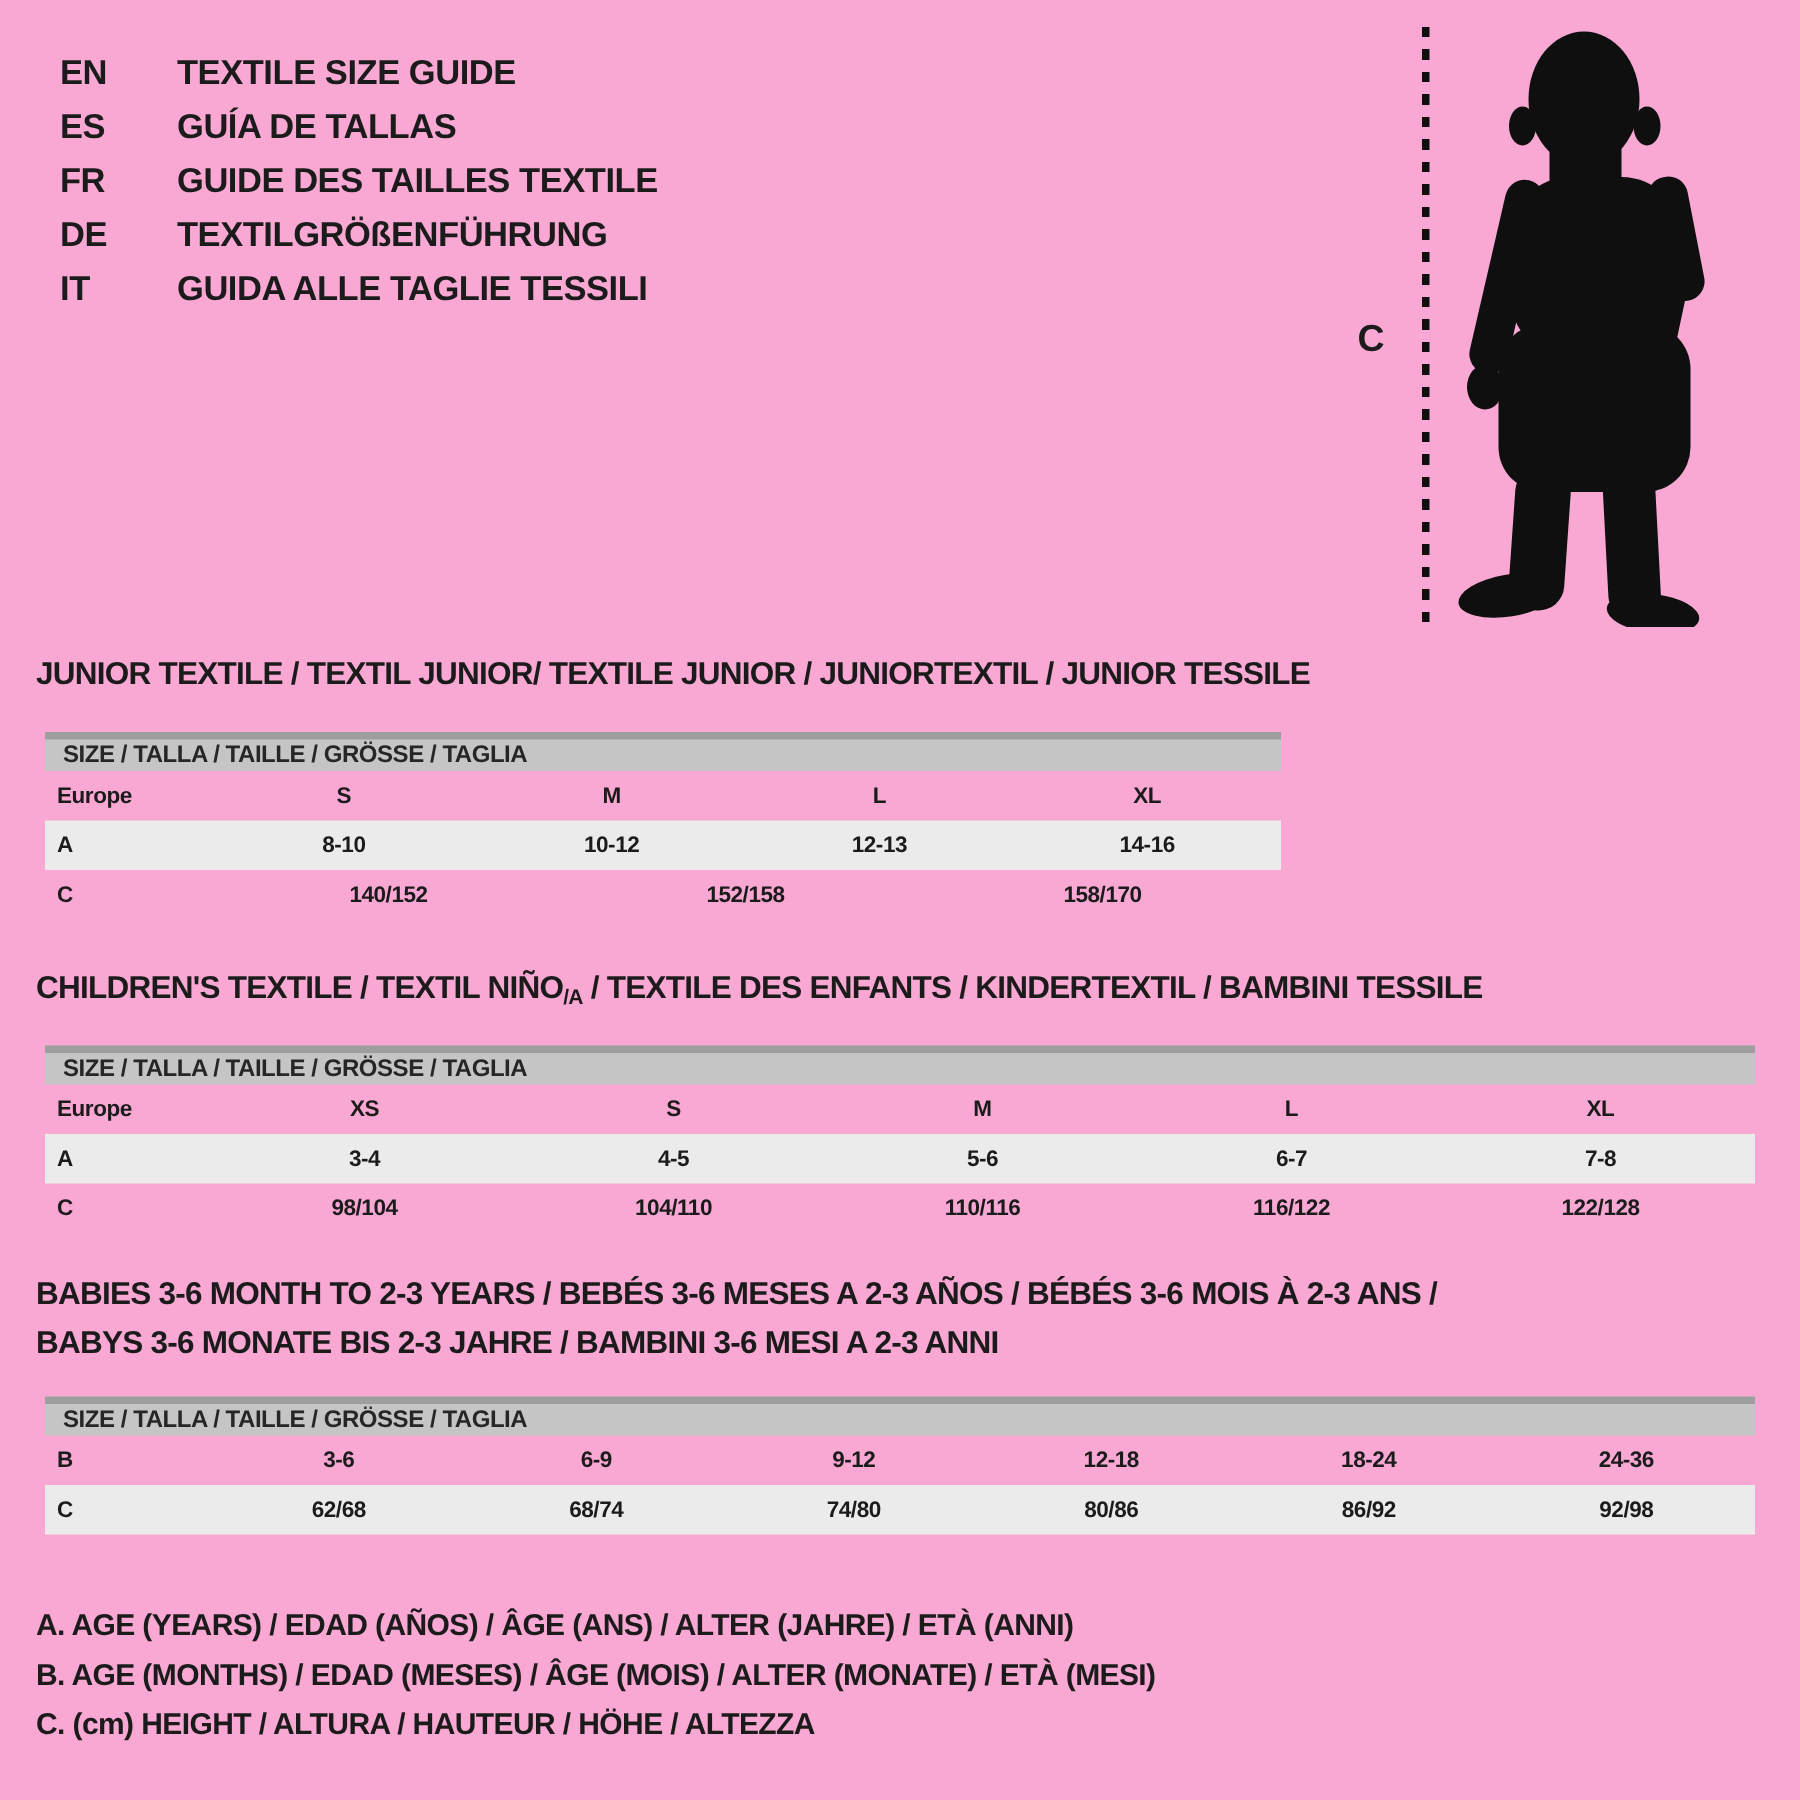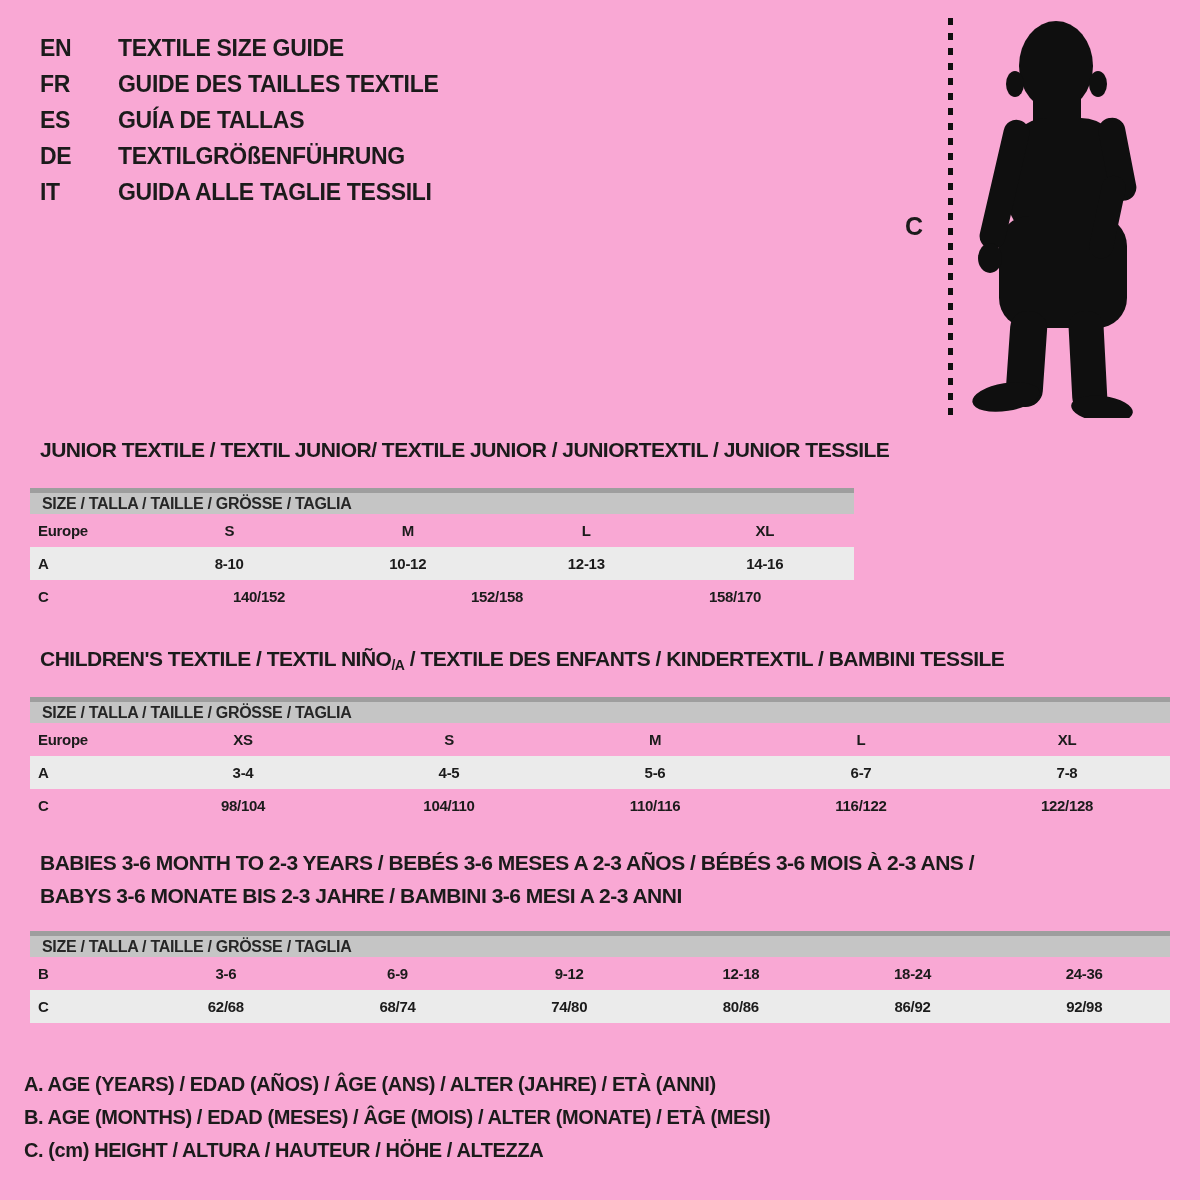--- a/index.html
+++ b/index.html
@@ -10,21 +10,21 @@
   
   .lang-block{position:absolute;left:40px;top:30px;}
   .lang-row{display:flex;line-height:36px;font-size:23px;letter-spacing:-0.3px;white-space:nowrap;}
   .lang-code{width:78px;}
   
   .measure-label{position:absolute;left:905px;top:212px;font-size:25px;}
   .measure-line{position:absolute;left:948px;top:18px;width:5px;height:398px;
     background:repeating-linear-gradient(to bottom,var(--sil,#141414) 0 7px,transparent 7px 15px);}
   .figure-svg{position:absolute;left:965px;top:16px;}
   
-  .section-title{position:absolute;left:40px;font-size:21px;letter-spacing:-0.5px;white-space:nowrap;}
+  .section-title{position:absolute;left:24px;font-size:21px;letter-spacing:-0.5px;white-space:nowrap;}
   .sub{font-size:14px;vertical-align:-4px;}
   
   .size-table{position:absolute;left:30px;}
   .header-bar{height:21px;background:var(--bar-bg,#c5c5c5);border-top:5px solid var(--bar-edge,#9e9e9e);
     font-size:16px;line-height:21px;padding-left:12px;letter-spacing:-0.3px;color:#262626;}
   .t-row{display:flex;height:33px;line-height:33px;font-size:15px;letter-spacing:-0.3px;}
   .t-row.shaded{background:var(--row-shaded,#ebebeb);}
   .t-label{width:110px;padding-left:8px;box-sizing:border-box;}
   .t-cell{flex:1;text-align:center;}
   
@@ -34,26 +34,26 @@
 <body>
 
 <div class="canvas" style="--ink: #1b1b1b; --bar-bg: #c5c5c5; --bar-edge: #9e9e9e; --row-shaded: #ebebeb; --sil: #0f0f0f;">
 
   <div class="lang-block">
       <div class="lang-row">
         <span class="lang-code">EN</span>
         <span class="lang-label">TEXTILE SIZE GUIDE</span>
       </div>
       <div class="lang-row">
+        <span class="lang-code">ES</span>
+        <span class="lang-label">GUÍA DE TALLAS</span>
+      </div>
+      <div class="lang-row">
         <span class="lang-code">FR</span>
         <span class="lang-label">GUIDE DES TAILLES TEXTILE</span>
-      </div>
-      <div class="lang-row">
-        <span class="lang-code">ES</span>
-        <span class="lang-label">GUÍA DE TALLAS</span>
       </div>
       <div class="lang-row">
         <span class="lang-code">DE</span>
         <span class="lang-label">TEXTILGRÖßENFÜHRUNG</span>
       </div>
       <div class="lang-row">
         <span class="lang-code">IT</span>
         <span class="lang-label">GUIDA ALLE TAGLIE TESSILI</span>
       </div>
     </div>

